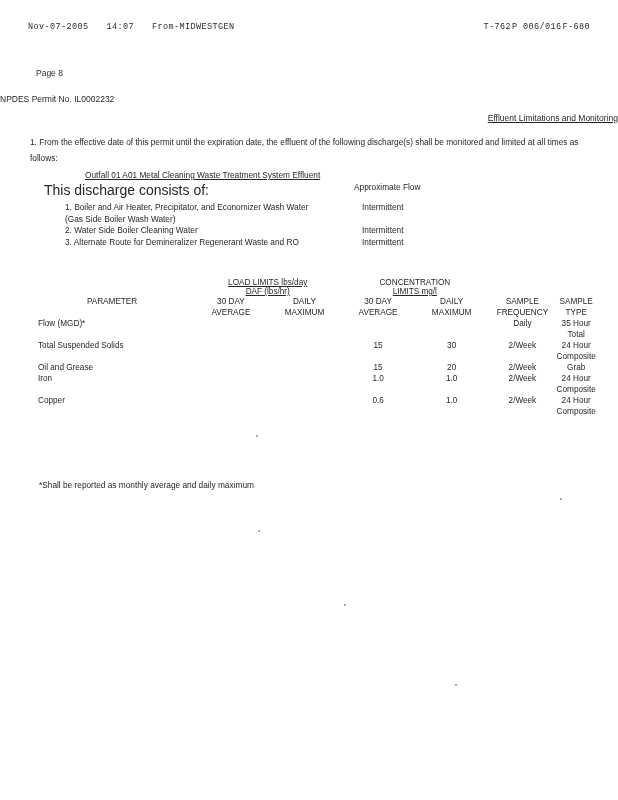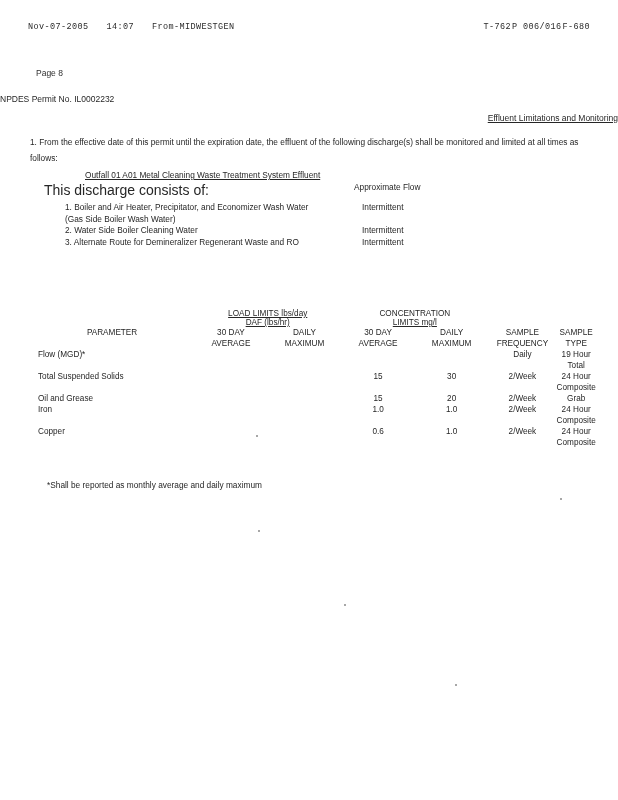--- a/index.html
+++ b/index.html
@@ -118,21 +118,20 @@
   .src-flows div.gap {
     height: 11.5px;
   }
 
   
   .table-wrap {
     position: absolute;
     top: 278px;
     left: 30px;
     right: 22px;
-    margin-top: 31px;
   }
   table.limits {
     width: 100%;
     border-collapse: collapse;
     font-size: 8.2px;
     color: #262626;
   }
   table.limits td, table.limits th {
     font-weight: normal;
     vertical-align: top;
@@ -169,21 +168,21 @@
   .col-a { width: 13%; }
   .col-b { width: 13%; }
   .col-c { width: 13%; }
   .col-d { width: 13%; }
   .col-e { width: 12%; }
   .col-f { width: 14%; }
 
   .footnote {
     position: absolute;
     top: 480px;
-    left: 47px;
+    left: 39px;
     font-size: 8.3px;
     color: #262626;
   }
 
   .speck {
     position: absolute;
     background: #8a8a8a;
     border-radius: 50%;
   }
 </style>
@@ -288,21 +287,21 @@
       </thead>
       <tbody>
         <tr>
           <td class="row-cell name">Flow (MGD)*</td>
           <td class="row-cell"></td>
           <td class="row-cell"></td>
           <td class="row-cell"></td>
           <td class="row-cell"></td>
           <td class="row-cell">Daily</td>
           <td class="row-cell">
-            <div>19 Hour Total</div>
+            <div>35 Hour Total</div>
             <div></div>
           </td>
         </tr>
         <tr>
           <td class="row-cell name">Total Suspended Solids</td>
           <td class="row-cell"></td>
           <td class="row-cell"></td>
           <td class="row-cell">15</td>
           <td class="row-cell">30</td>
           <td class="row-cell">2/Week</td>

